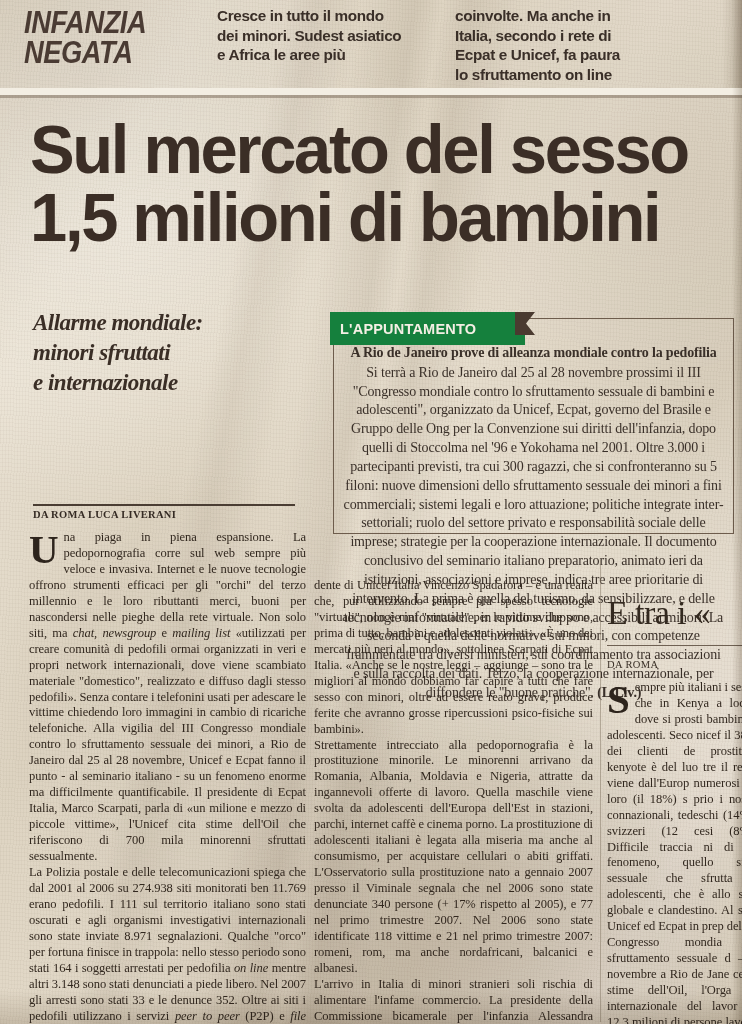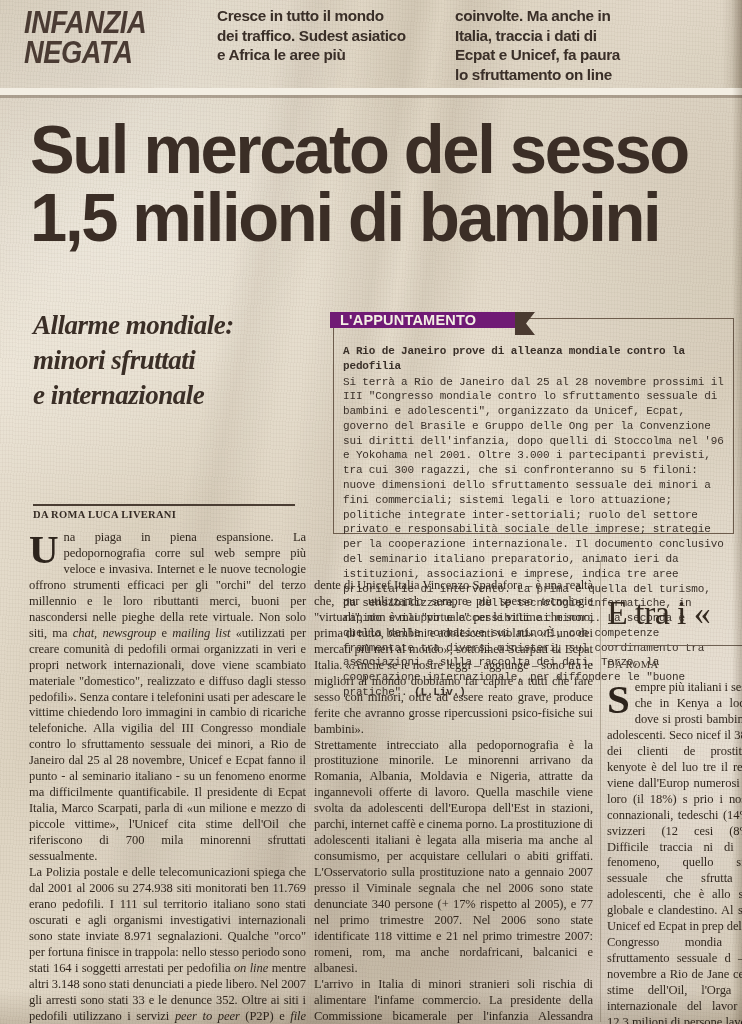--- a/index.html
+++ b/index.html
@@ -78,53 +78,54 @@
     color:#3b2e26;
     transform:scaleX(.97);transform-origin:left top;
   }
   .headline div{white-space:nowrap;}
 
   
   .deck{
     position:absolute;left:33px;top:308px;width:300px;
     font-family:"Liberation Serif",serif;
     font-style:italic;font-weight:bold;
-    font-size:27px;line-height:1.30;letter-spacing:-.5px;
+    font-size:23px;line-height:1.30;letter-spacing:-.5px;
     color:#3a2e26;
   }
   .deck div{white-space:nowrap;}
   .deck-rule{position:absolute;left:33px;top:504px;width:262px;height:2px;background:#4a3d33;}
   .byline{
     position:absolute;left:33px;top:509px;
     font-family:"Liberation Serif",serif;
     font-size:10.5px;font-variant:small-caps;letter-spacing:.3px;
     font-weight:bold;color:#352b24;text-align:center;
   }
 
   
   .appbox{position:absolute;left:333px;top:318px;width:401px;height:216px;}
   .appbox-frame{position:absolute;inset:0;border:1.5px solid #6d5c4c;}
   .appbox-banner{
-    position:absolute;left:-3px;top:-6px;height:16px;width:185px;
-    background:#701a75;color:#f4efe4;
+    position:absolute;left:-3px;top:-6px;height:33px;width:185px;
+    background:#15803d;color:#f4efe4;
     font-family:"Liberation Sans",sans-serif;font-weight:bold;
     font-size:14.5px;letter-spacing:.2px;
     display:flex;align-items:center;padding-left:10px;
     clip-path:polygon(0 0,100% 0,100% 100%,0 100%,0 100%);
   }
   .appbox-notch{
     position:absolute;left:182px;top:-6px;width:20px;height:23px;
     background:#4a3a30;
     clip-path:polygon(0 0,100% 0,55% 50%,100% 100%,0 100%);
   }
   .appbox-body{
     position:absolute;left:10px;top:26px;width:381px;
-    font-family:Liberation Mono, monospace;
-    font-size:11px;line-height:1.345;color:#3a3029;
+    font-family:Liberation Serif, serif;
+    font-size:14px;line-height:1.345;color:#3a3029;
     letter-spacing:-.15px;
+    text-align:center;
   }
   .appbox-body b{font-weight:bold;}
   .appbox-lead{font-weight:bold;display:block;margin-bottom:1px;}
 
   
   .col{
     position:absolute;
     font-family:"Liberation Serif",serif;
     font-size:12.55px;line-height:1.272;
     text-align:justify;
@@ -187,26 +188,26 @@
 
 <div class="sheet">
 
   <div class="masthead">
     <div class="kicker">
       <div>INFANZIA</div>
       <div>NEGATA</div>
     </div>
     <div class="summary sum-a">
       <div>Cresce in tutto il mondo</div>
-      <div>dei traffico. Sudest asiatico</div>
+      <div>dei minori. Sudest asiatico</div>
       <div>e Africa le aree più</div>
     </div>
     <div class="summary sum-b">
       <div>coinvolte. Ma anche in</div>
-      <div>Italia, traccia i dati di</div>
+      <div>Italia, secondo i rete di</div>
       <div>Ecpat e Unicef, fa paura</div>
       <div>lo sfruttamento on line</div>
     </div>
     <div class="topright-block"></div>
   </div>
   <div class="rule-top"></div>
   <div class="rule-top2"></div>
 
   <div class="headline">
     <div>Sul mercato del sesso</div>

